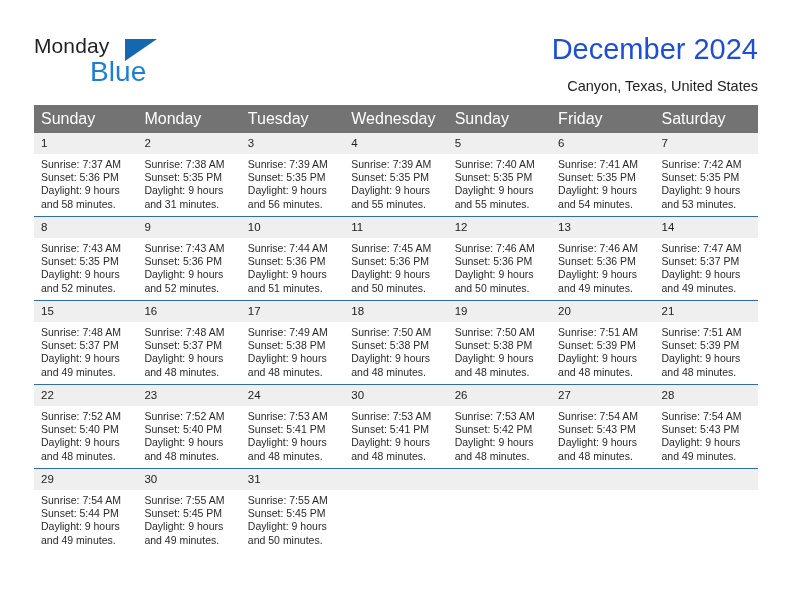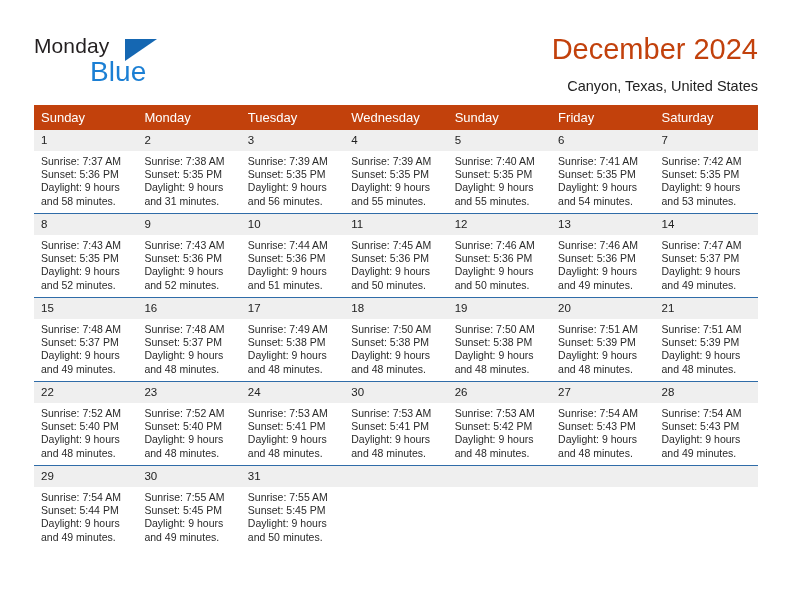--- a/index.html
+++ b/index.html
@@ -62,21 +62,21 @@
     font-size: 28px;
     letter-spacing: 0.1px;
     color: #1b7fd4;
     font-family: Liberation Sans, sans-serif;
   }
   .title {
     position: absolute;
     right: 34px;
     top: 33px;
     font-size: 29px;
-    color: #c2410c;
+    color: #1d4ed8;
     font-weight: normal;
     text-align: right;
     white-space: nowrap;
     font-family: "Liberation Sans", sans-serif;
   }
   .subtitle {
     position: absolute;
     right: 34px;
     top: 78px;
     font-size: 14.5px;
@@ -91,23 +91,23 @@
     left: 34px;
     top: 105px;
     width: 724px;
     border-collapse: collapse;
     table-layout: fixed;
   }
   .calendar col {
     width: 103.43px;
   }
   thead th {
-    background: #c2410c;
+    background: #737373;
     color: #ffffff;
-    font-size: 13px;
+    font-size: 16px;
     font-weight: normal;
     text-align: left;
     padding: 5px 0 5px 7px;
     height: 11px;
     font-family: "Liberation Sans", sans-serif;
   }
   tbody td {
     vertical-align: top;
     border-top: 1.5px solid #2f6ca8;
     padding: 0;

